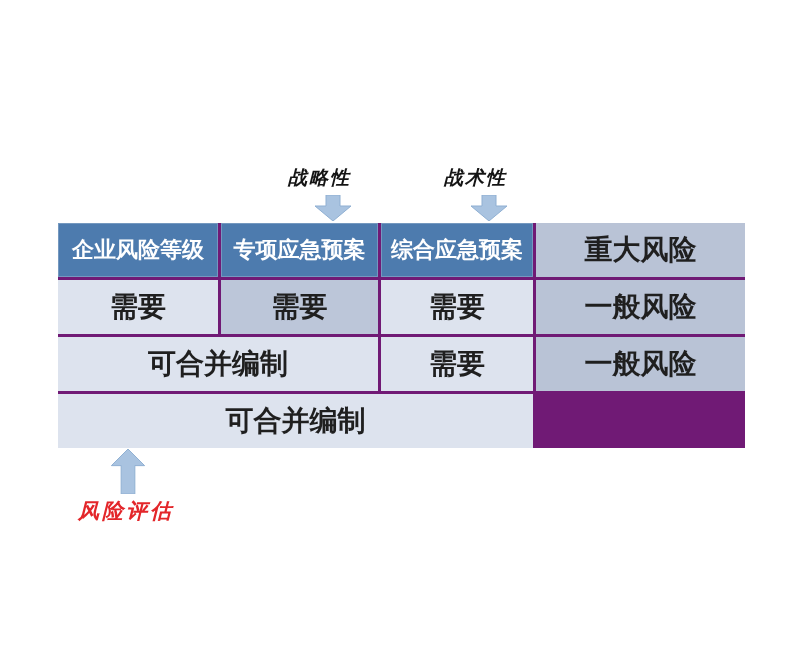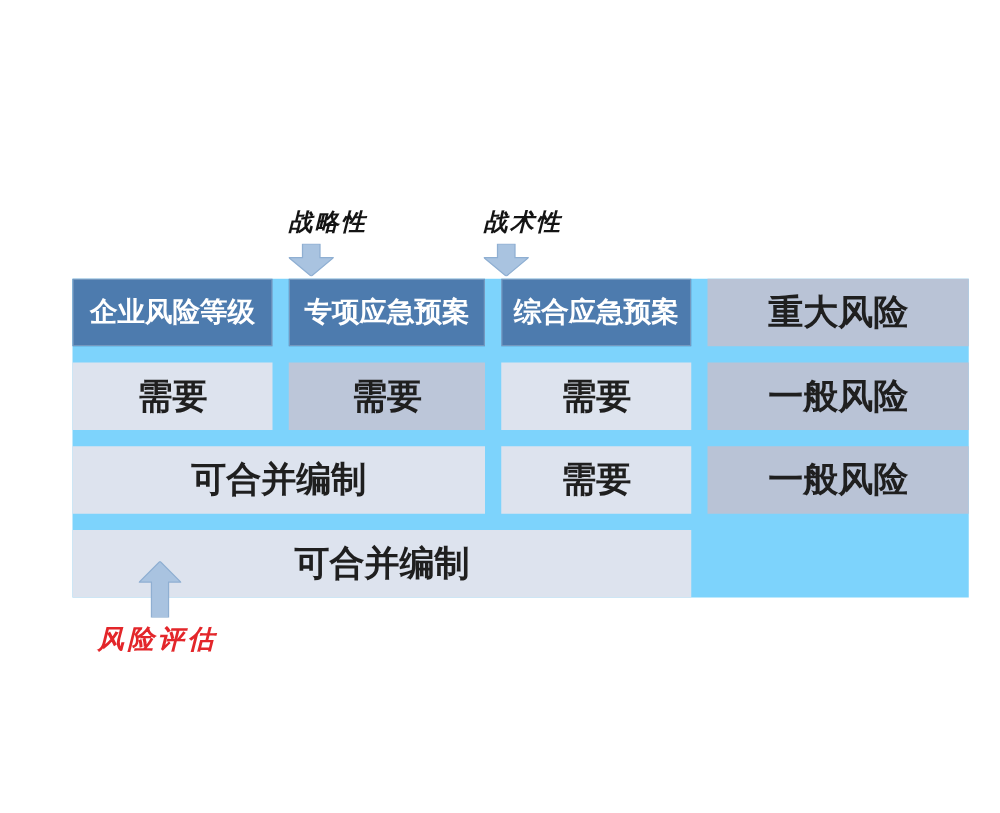--- a/index.html
+++ b/index.html
@@ -6,37 +6,37 @@
   body {
     width:800px; height:650px; position:relative; overflow:hidden;
     background:#ffffff;
     font-family:"Liberation Sans", sans-serif;
   }
   .canvas { position:absolute; inset:0; }
 
   
   .annot {
     position:absolute; top:165px; width:120px;
-    display:flex; flex-direction:column; align-items:flex-start;
+    display:flex; flex-direction:column; align-items:flex-end;
   }
   .annot-label {
     font-family:"DejaVu Serif", serif; font-style:italic; font-weight:bold;
     font-size:19px; color:#141414; letter-spacing:2px; white-space:nowrap;
     margin-bottom:4px;
   }
   .down-arrow { width:36px; height:26px; display:block; }
 
   
   .tbl {
     position:absolute; left:58px; top:223px;
     display:grid;
     grid-template-columns:160px 157px 152px 209px;
     grid-auto-rows:54px;
-    gap:13px;
-    background:#7dd3fc;
+    gap:3px;
+    background:#701a75;
   }
   .th {
     background:var(--header-bg,#4d7bae); color:#ffffff;
     font-size:22px; font-weight:bold;
     display:flex; align-items:center; justify-content:center;
     white-space:nowrap;
     box-shadow: inset 0 0 0 1px rgba(255,255,255,0.22);
   }
   .rowlabel {
     background:var(--row-label-bg,#b9c3d6);

